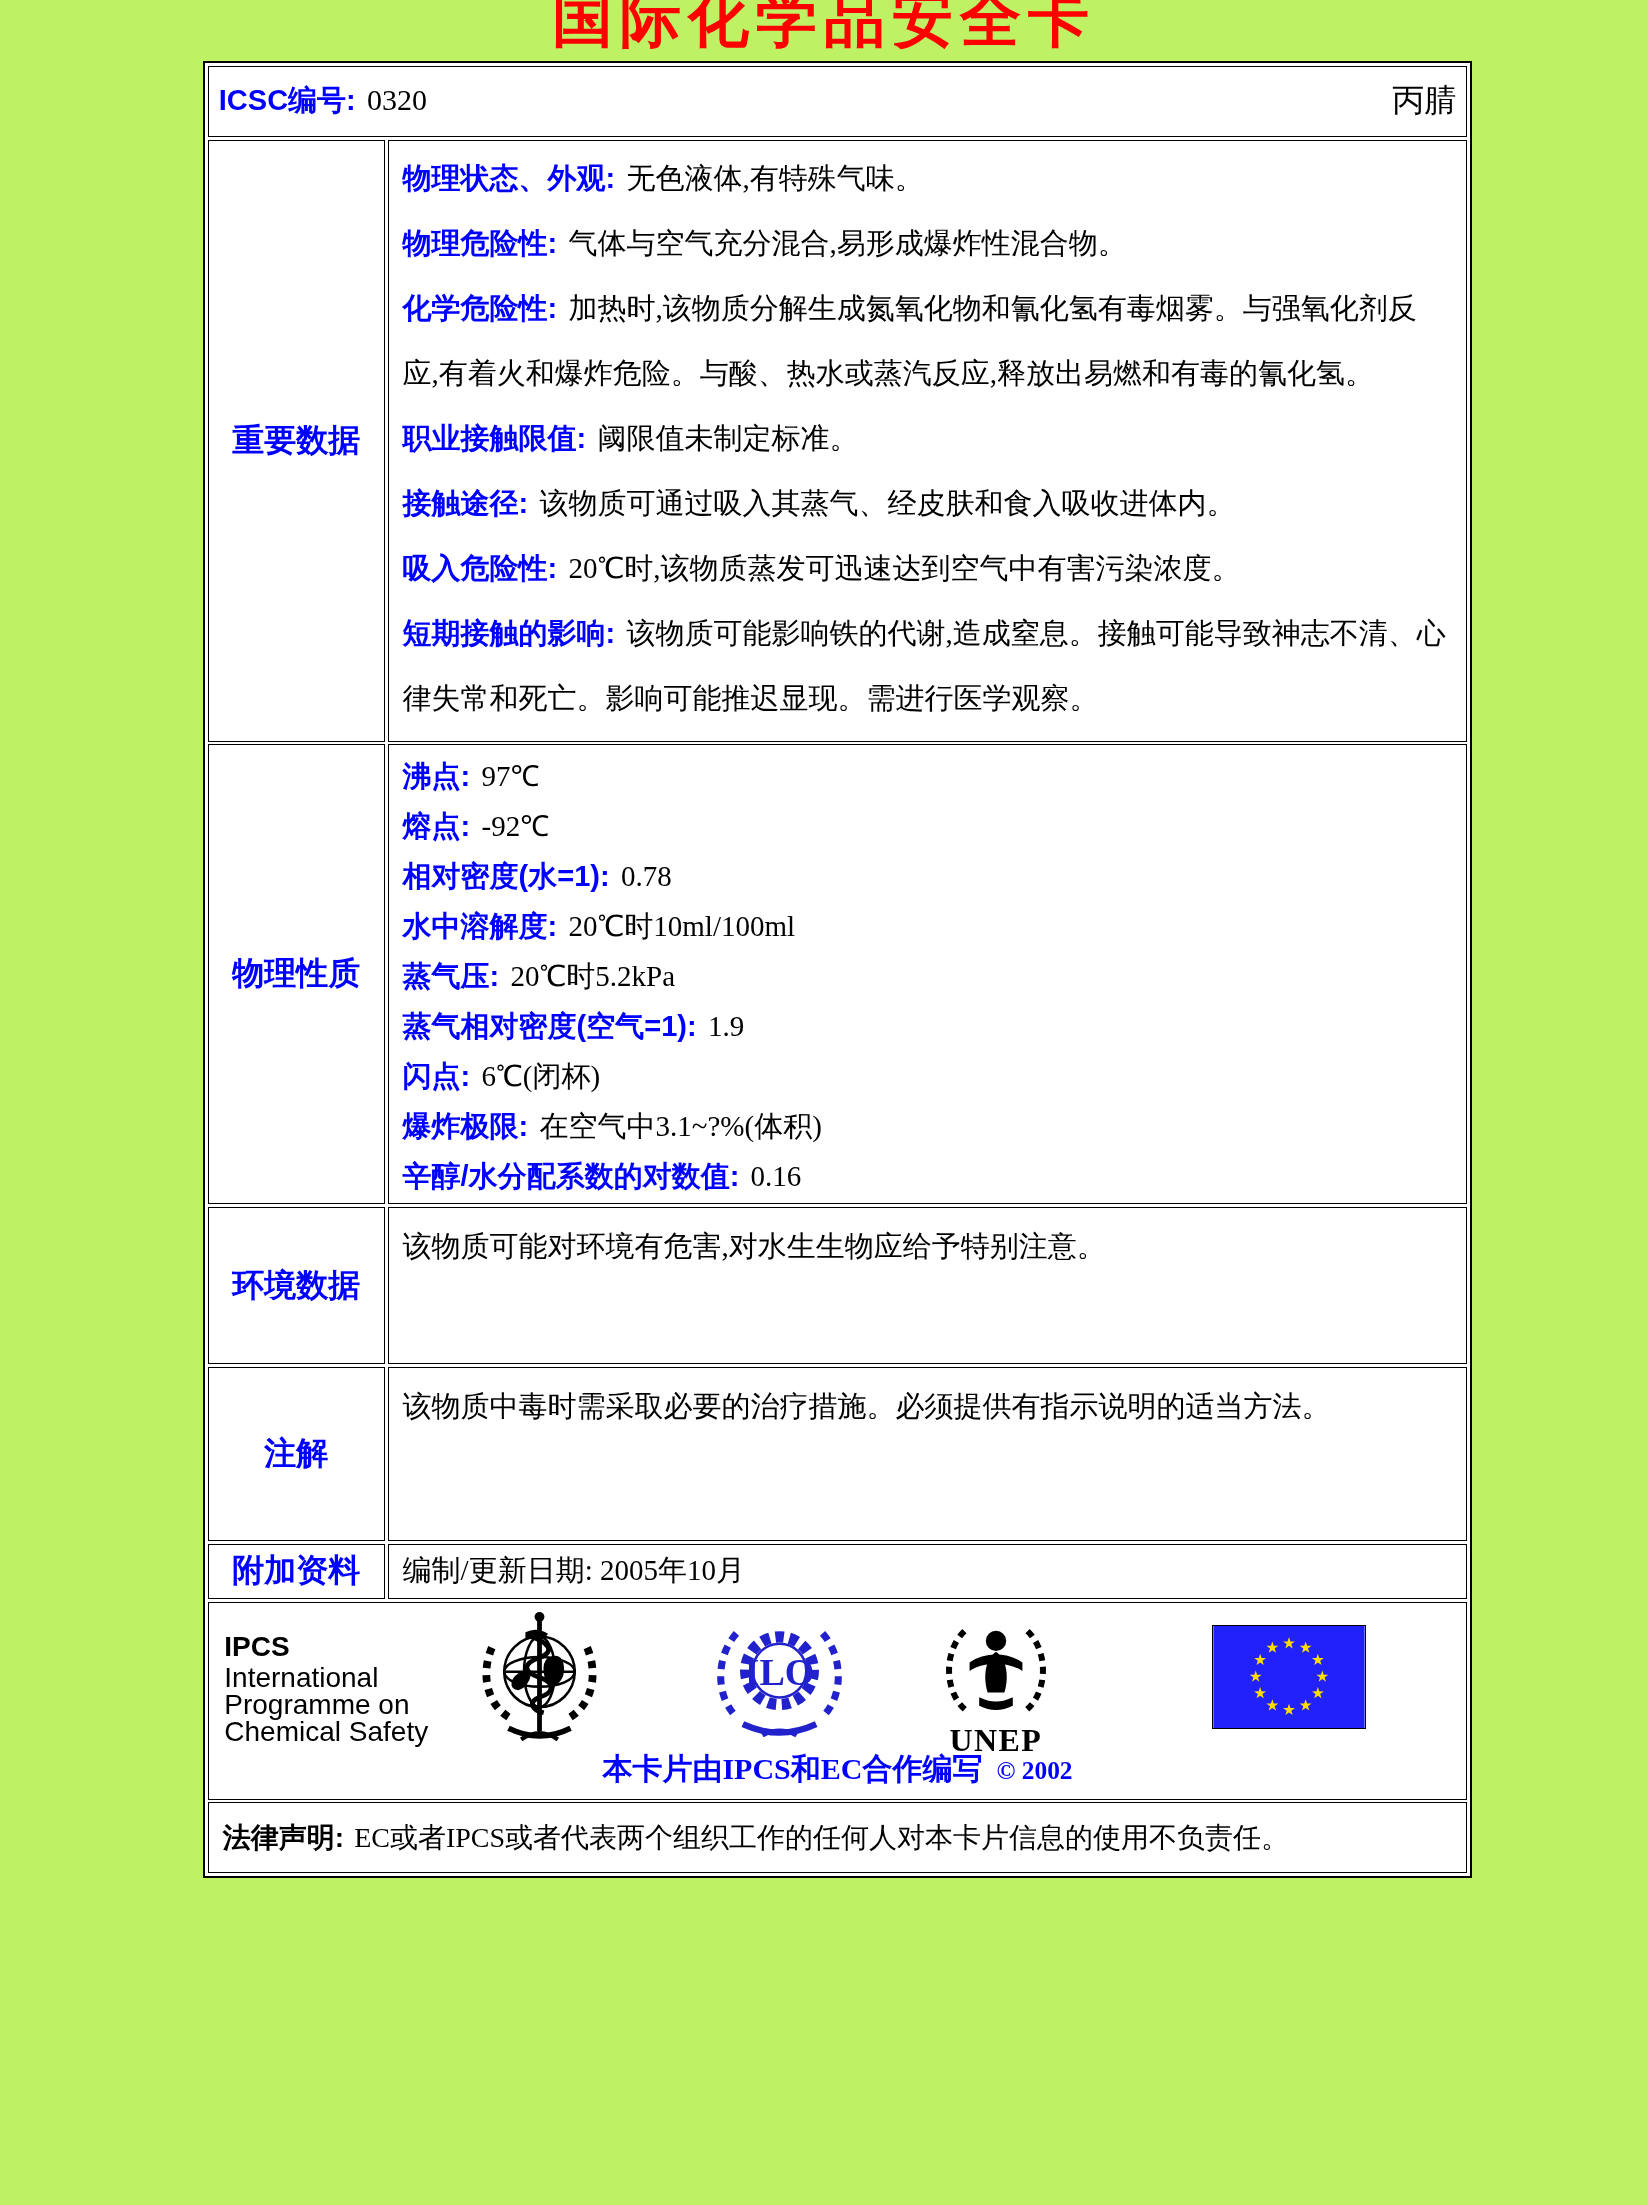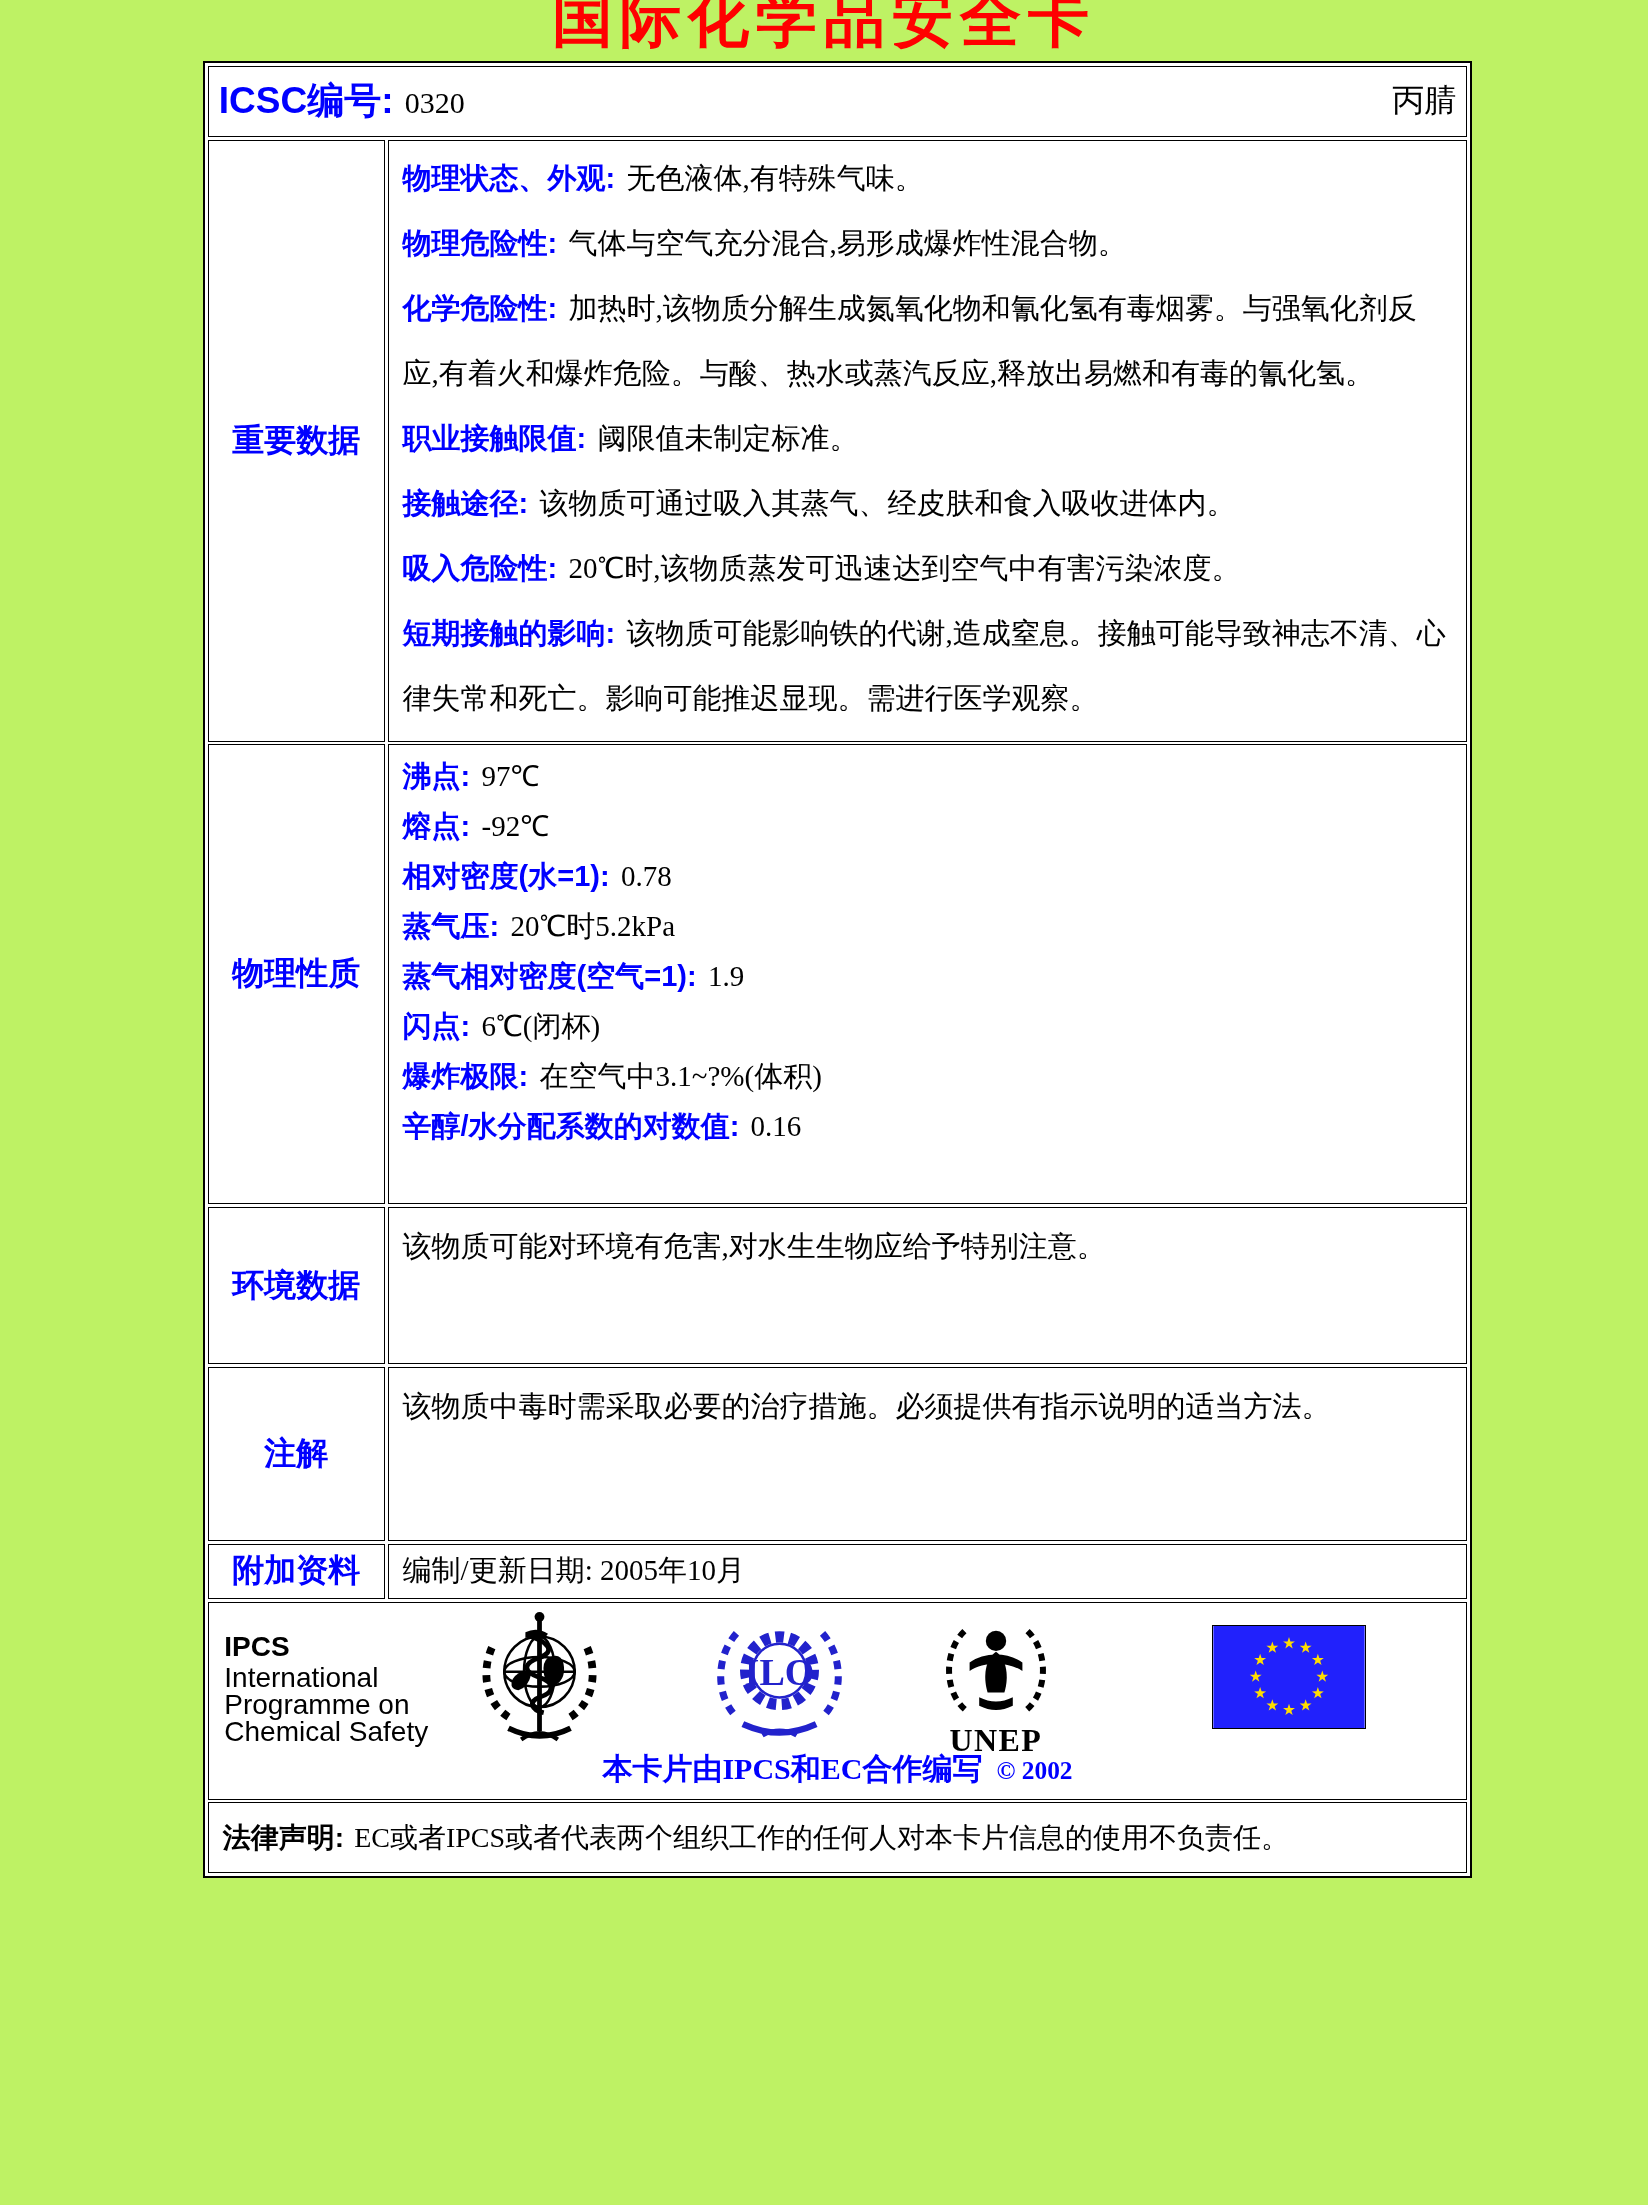--- a/index.html
+++ b/index.html
@@ -23,21 +23,21 @@
   .label-cell {
     flex:0 0 177px; display:flex; align-items:center; justify-content:center;
     color:#0000ff; font-family:"Liberation Sans", sans-serif;
     font-weight:bold; font-size:32px; text-align:center;
   }
   .content-cell { flex:1 1 auto; padding:5.6px 14px; font-size:29px; }
   .row-header { height:71px; }
   .row-header .content-cell {
     display:flex; justify-content:space-between; align-items:center; padding:0 10px;
   }
-  .icsc-label { color:#0000ff; font-family:"Liberation Sans", sans-serif; font-weight:bold; font-size:37px; }
+  .icsc-label { color:#0000ff; font-family:"Liberation Sans", sans-serif; font-weight:bold; font-size:29px; }
   .icsc-number { font-size:30px; margin-left:11.3px; }
   .chem-name { font-size:32px; }
   .row-important { height:602px; }
   .row-important .content-cell p { line-height:65px; }
   .row-physical { height:460px; }
   .row-physical .content-cell p { line-height:50px; }
   .row-env { height:157px; }
   .row-notes { height:174px; }
   .row-env .content-cell, .row-notes .content-cell { line-height:64px; }
   .row-addl { height:55px; }
@@ -97,20 +97,21 @@
         <p><span class="inline-label">短期接触的影响:</span><span>该物质可能影响铁的代谢,造成窒息。接触可能导致神志不清、心律失常和死亡。影响可能推迟显现。需进行医学观察。</span></p>
       </div>
     </div>
 
     <div class="row row-physical">
       <div class="cell label-cell">物理性质</div>
       <div class="cell content-cell">
         <p><span class="inline-label">沸点:</span><span>97℃</span></p>
         <p><span class="inline-label">熔点:</span><span>-92℃</span></p>
         <p><span class="inline-label">相对密度(水=1):</span><span>0.78</span></p>
+        <p><span class="inline-label">水中溶解度:</span><span>20℃时10ml/100ml</span></p>
         <p><span class="inline-label">蒸气压:</span><span>20℃时5.2kPa</span></p>
         <p><span class="inline-label">蒸气相对密度(空气=1):</span><span>1.9</span></p>
         <p><span class="inline-label">闪点:</span><span>6℃(闭杯)</span></p>
         <p><span class="inline-label">爆炸极限:</span><span>在空气中3.1~?%(体积)</span></p>
         <p><span class="inline-label">辛醇/水分配系数的对数值:</span><span>0.16</span></p>
       </div>
     </div>
 
     <div class="row row-env">
       <div class="cell label-cell">环境数据</div>

